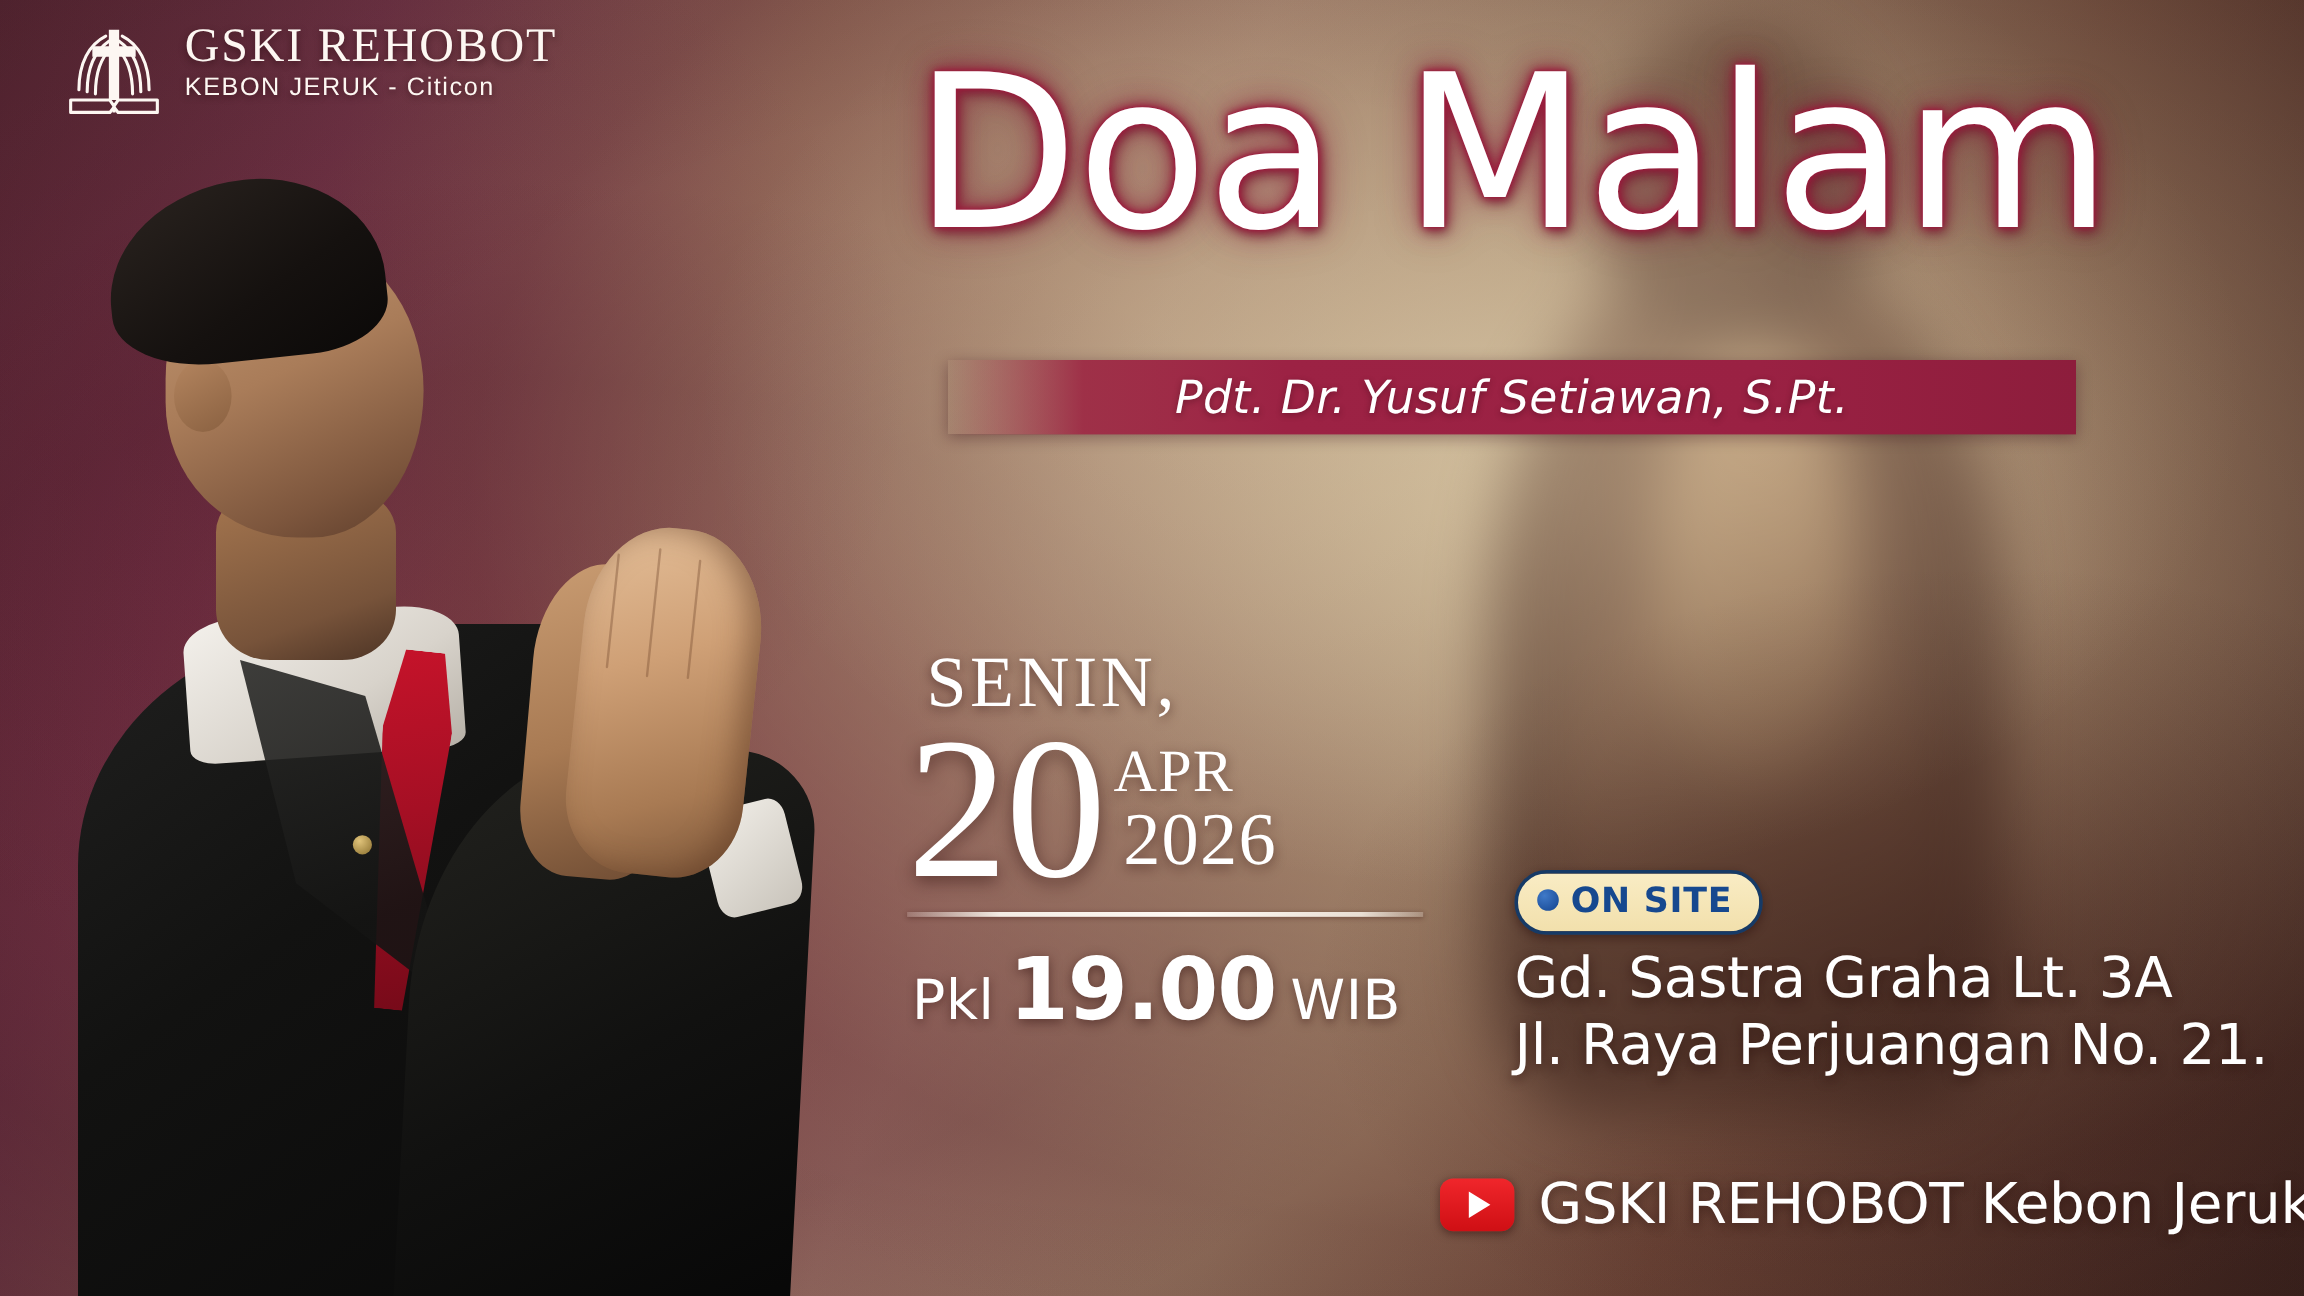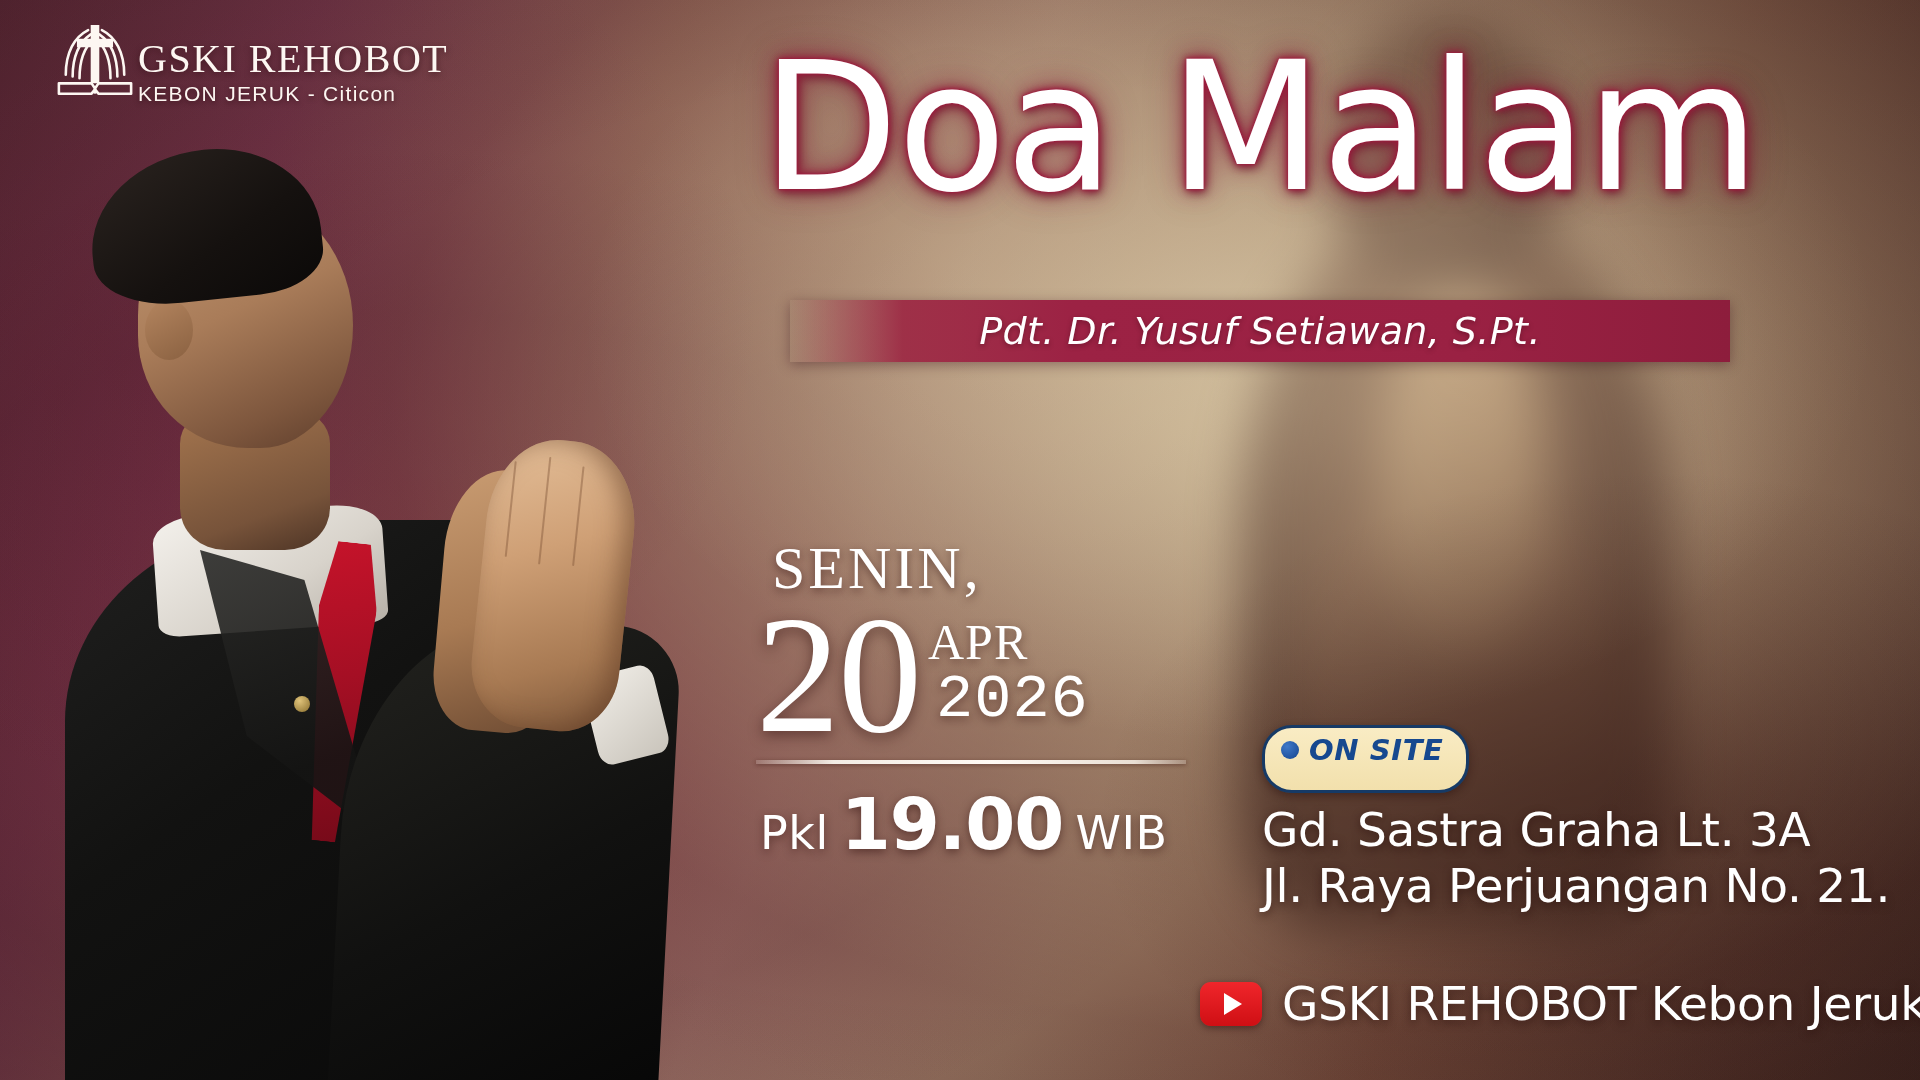--- a/index.html
+++ b/index.html
@@ -75,21 +75,21 @@
     border-radius:46% 46% 38% 38%/30% 30% 22% 22%;
     background:linear-gradient(160deg,#e5c09a 0%,#cfa076 38%,#a87a53 75%,#7c5639 100%);
     transform:rotate(6deg);box-shadow:inset -10px 0 26px rgba(92,56,34,.55);}
   .pt-hand-b{position:absolute;left:430px;top:320px;width:120px;height:262px;
     border-radius:48% 48% 36% 36%/32% 32% 22% 22%;
     background:linear-gradient(160deg,#c99c72 0%,#a87a53 55%,#6f4c33 100%);
     transform:rotate(5deg);}
   .pt-fingerline{position:absolute;background:rgba(120,78,50,.40);border-radius:2px;}
 
   
-  .logo{position:absolute;left:52px;top:18px;display:flex;align-items:flex-end;}
+  .logo{position:absolute;left:52px;top:18px;display:flex;align-items:flex-start;gap:16px;}
   .logo-mark{width:86px;height:86px;flex:0 0 auto;}
   .logo-words{display:flex;flex-direction:column;line-height:1;}
   .logo-name{font-family:"Liberation Serif",serif;font-size:40px;letter-spacing:1.5px;
     color:#fdf7f2;font-weight:400;text-shadow:0 2px 6px rgba(40,10,14,.55);}
   .logo-sub{font-family:Liberation Sans, sans-serif;font-size:21px;letter-spacing:1.3px;
     color:#fdf7f2;margin-top:4px;text-shadow:0 2px 5px rgba(40,10,14,.55);}
 
   
   .title{position:absolute;left:620px;top:46px;width:1280px;text-align:center;
     font-family:"DejaVu Sans",sans-serif;font-weight:400;font-size:178px;line-height:.92;
@@ -112,37 +112,37 @@
   
   .date-block{position:absolute;left:756px;top:538px;width:430px;color:#fff;}
   .d-day{font-family:"Liberation Serif",serif;font-size:60px;letter-spacing:3px;
     line-height:1;margin-left:16px;text-shadow:0 3px 9px rgba(50,16,14,.55);}
   .d-mid{display:flex;align-items:flex-start;margin-top:4px;}
   .d-num{font-family:Liberation Serif, serif;font-size:168px;line-height:.86;font-weight:400;
     letter-spacing:-2px;text-shadow:0 4px 14px rgba(50,16,14,.55);}
   .d-my{display:flex;flex-direction:column;margin-left:8px;margin-top:18px;}
   .d-mon{font-family:"Liberation Serif",serif;font-size:50px;line-height:.9;letter-spacing:1px;
     text-shadow:0 3px 10px rgba(50,16,14,.5);}
-  .d-year{font-family:Liberation Mono, monospace;font-size:62px;line-height:1;letter-spacing:1px;
+  .d-year{font-family:Liberation Serif, serif;font-size:62px;line-height:1;letter-spacing:1px;
     margin-top:4px;margin-left:8px;text-shadow:0 3px 10px rgba(50,16,14,.5);}
   .d-rule{height:4px;width:430px;margin-top:14px;
     background:linear-gradient(90deg,rgba(255,255,255,.15),#f3ece4 18%,#fffaf4 55%,#e9dfd4 88%,rgba(255,255,255,.2));
     box-shadow:0 1px 4px rgba(60,20,16,.45);}
   .d-time{display:flex;align-items:baseline;gap:12px;margin-top:18px;margin-left:4px;
     font-family:"DejaVu Sans",sans-serif;}
   .t-pkl{font-size:46px;font-weight:400;letter-spacing:.5px;text-shadow:0 3px 8px rgba(50,16,14,.5);}
   .t-num{font-size:72px;font-weight:bold;letter-spacing:-1px;text-shadow:0 3px 10px rgba(50,16,14,.55);}
   .t-wib{font-size:46px;font-weight:400;letter-spacing:.5px;text-shadow:0 3px 8px rgba(50,16,14,.5);}
 
   
   .venue{position:absolute;left:1262px;top:725px;width:650px;color:#fff;}
   .badge{display:inline-flex;align-items:center;gap:10px;
     background:linear-gradient(180deg,#f9ecc4 0%,#f2e0ac 100%);
-    border:3px solid #163a66;border-radius:30px;padding:5px 22px 23px 16px;
-    box-shadow:0 3px 8px rgba(40,14,10,.45);font-style:italic;}
+    border:3px solid #163a66;border-radius:30px;padding:5px 22px 9px 16px;
+    box-shadow:0 3px 8px rgba(40,14,10,.45);}
   .badge-dot{width:18px;height:18px;border-radius:50%;
     background:radial-gradient(circle at 34% 30%,#3f79c8,#14448f);flex:0 0 auto;}
   .badge-label{font-family:"DejaVu Sans",sans-serif;font-weight:bold;font-size:29px;
     color:#16488f;letter-spacing:.6px;}
   .venue-line{font-family:"DejaVu Sans",sans-serif;font-size:47px;line-height:1.14;
     letter-spacing:-.3px;margin-top:10px;text-shadow:0 3px 9px rgba(40,14,10,.6);white-space:nowrap;}
   .venue-line.second{margin-top:2px;}
 
   
   .yt{position:absolute;left:1200px;top:976px;display:flex;align-items:center;gap:20px;}

